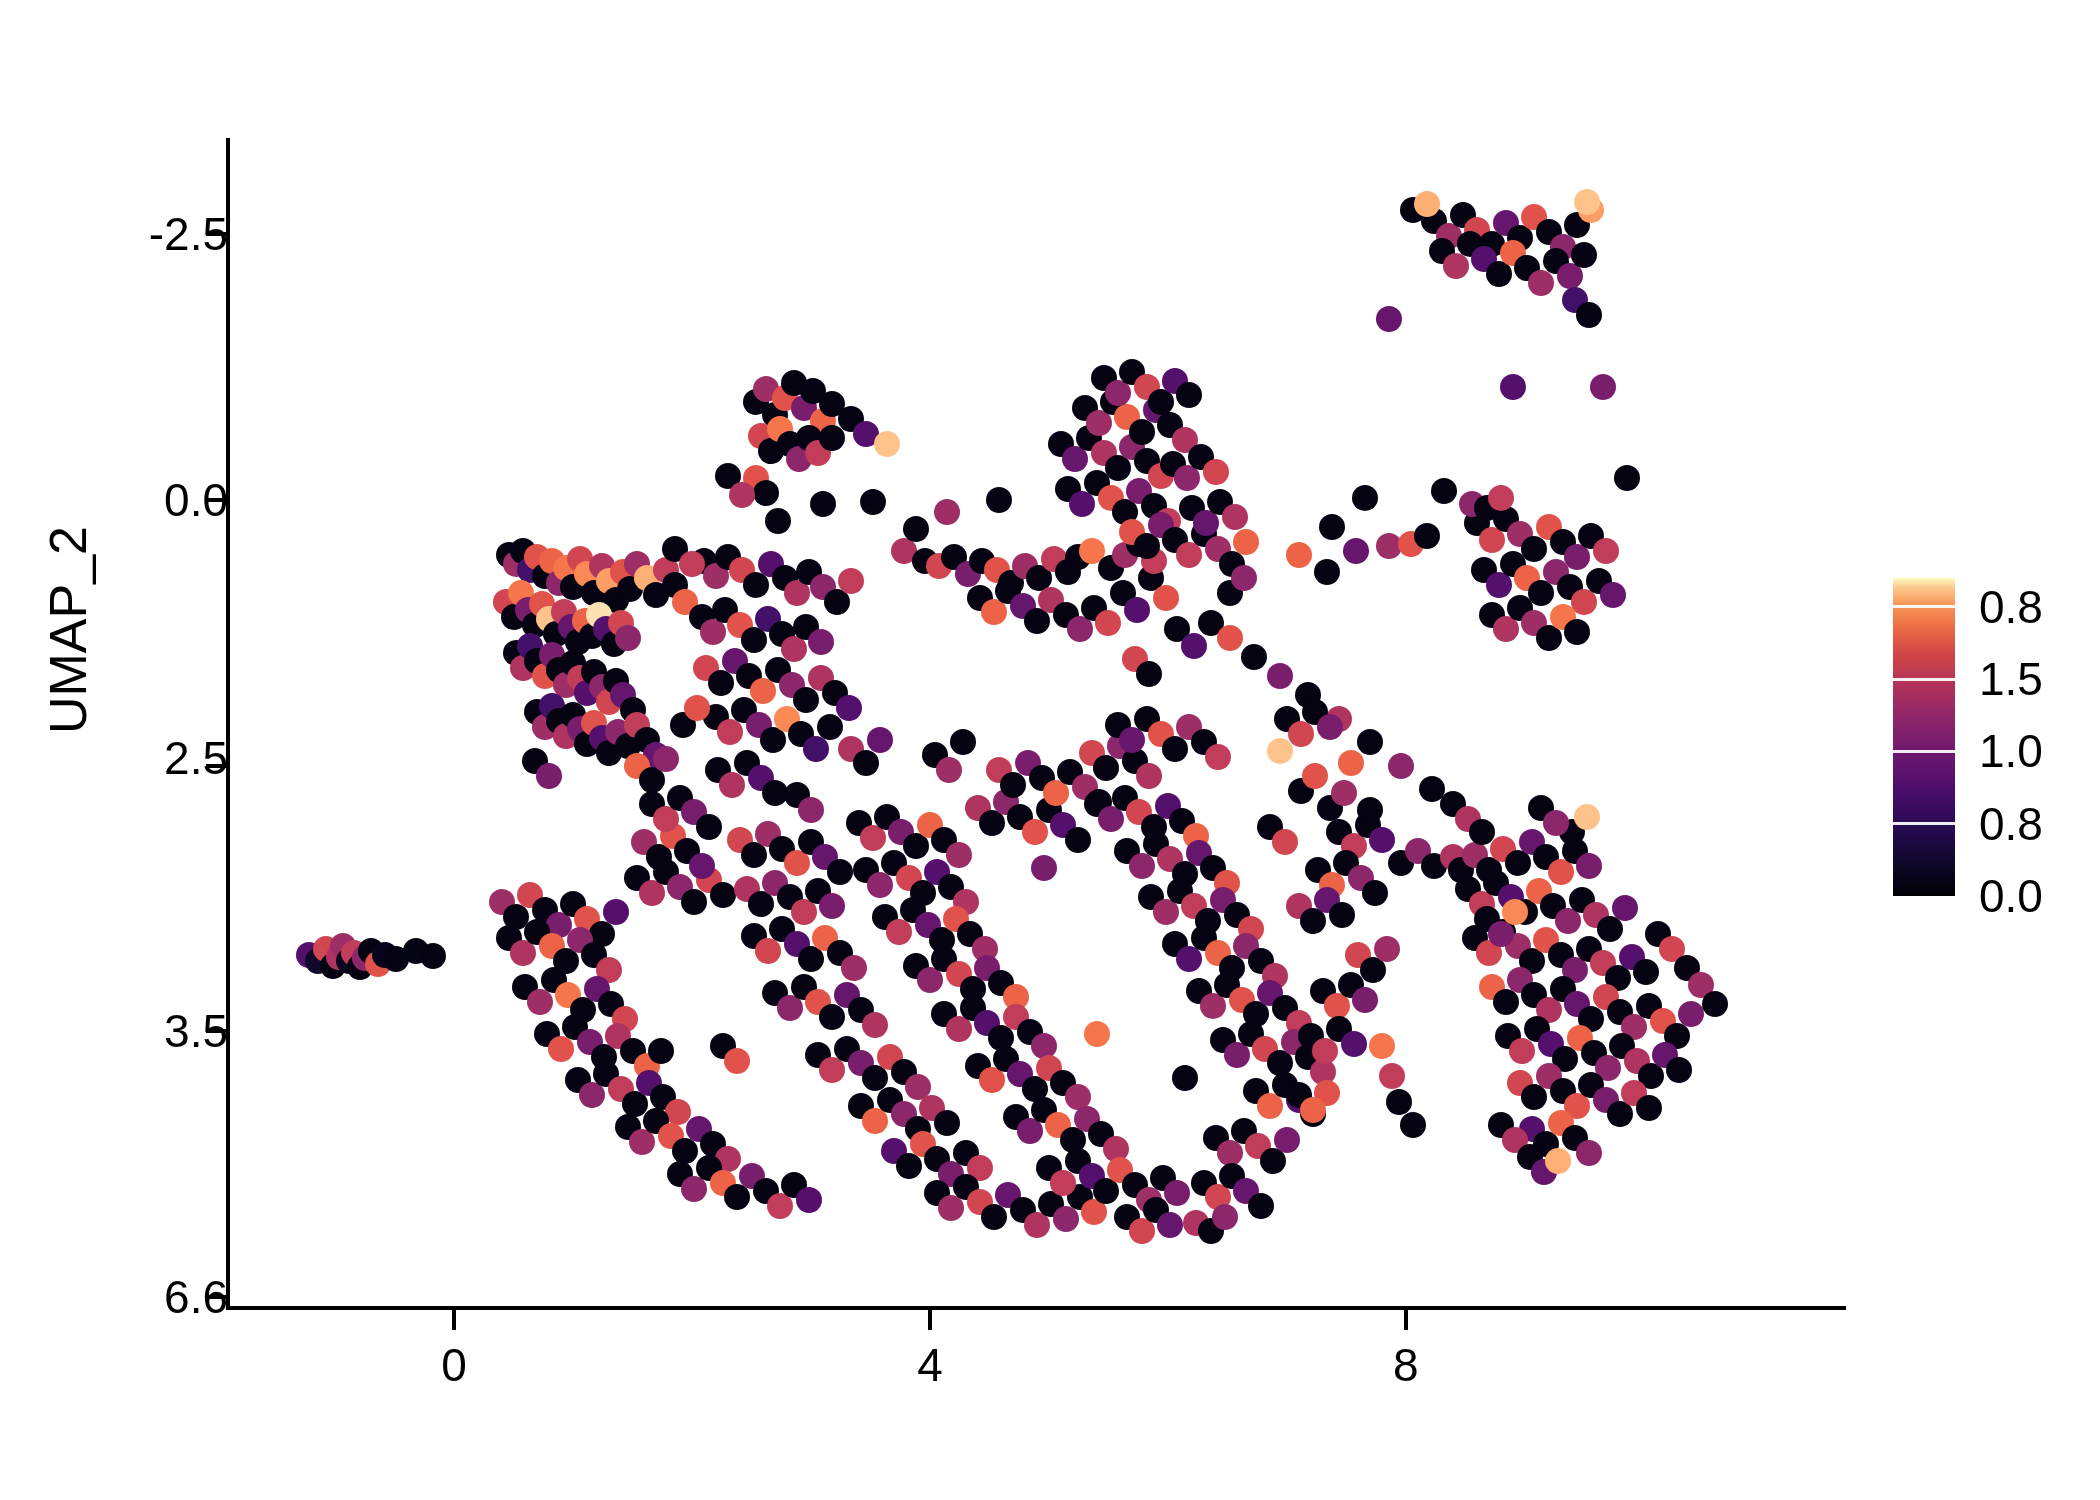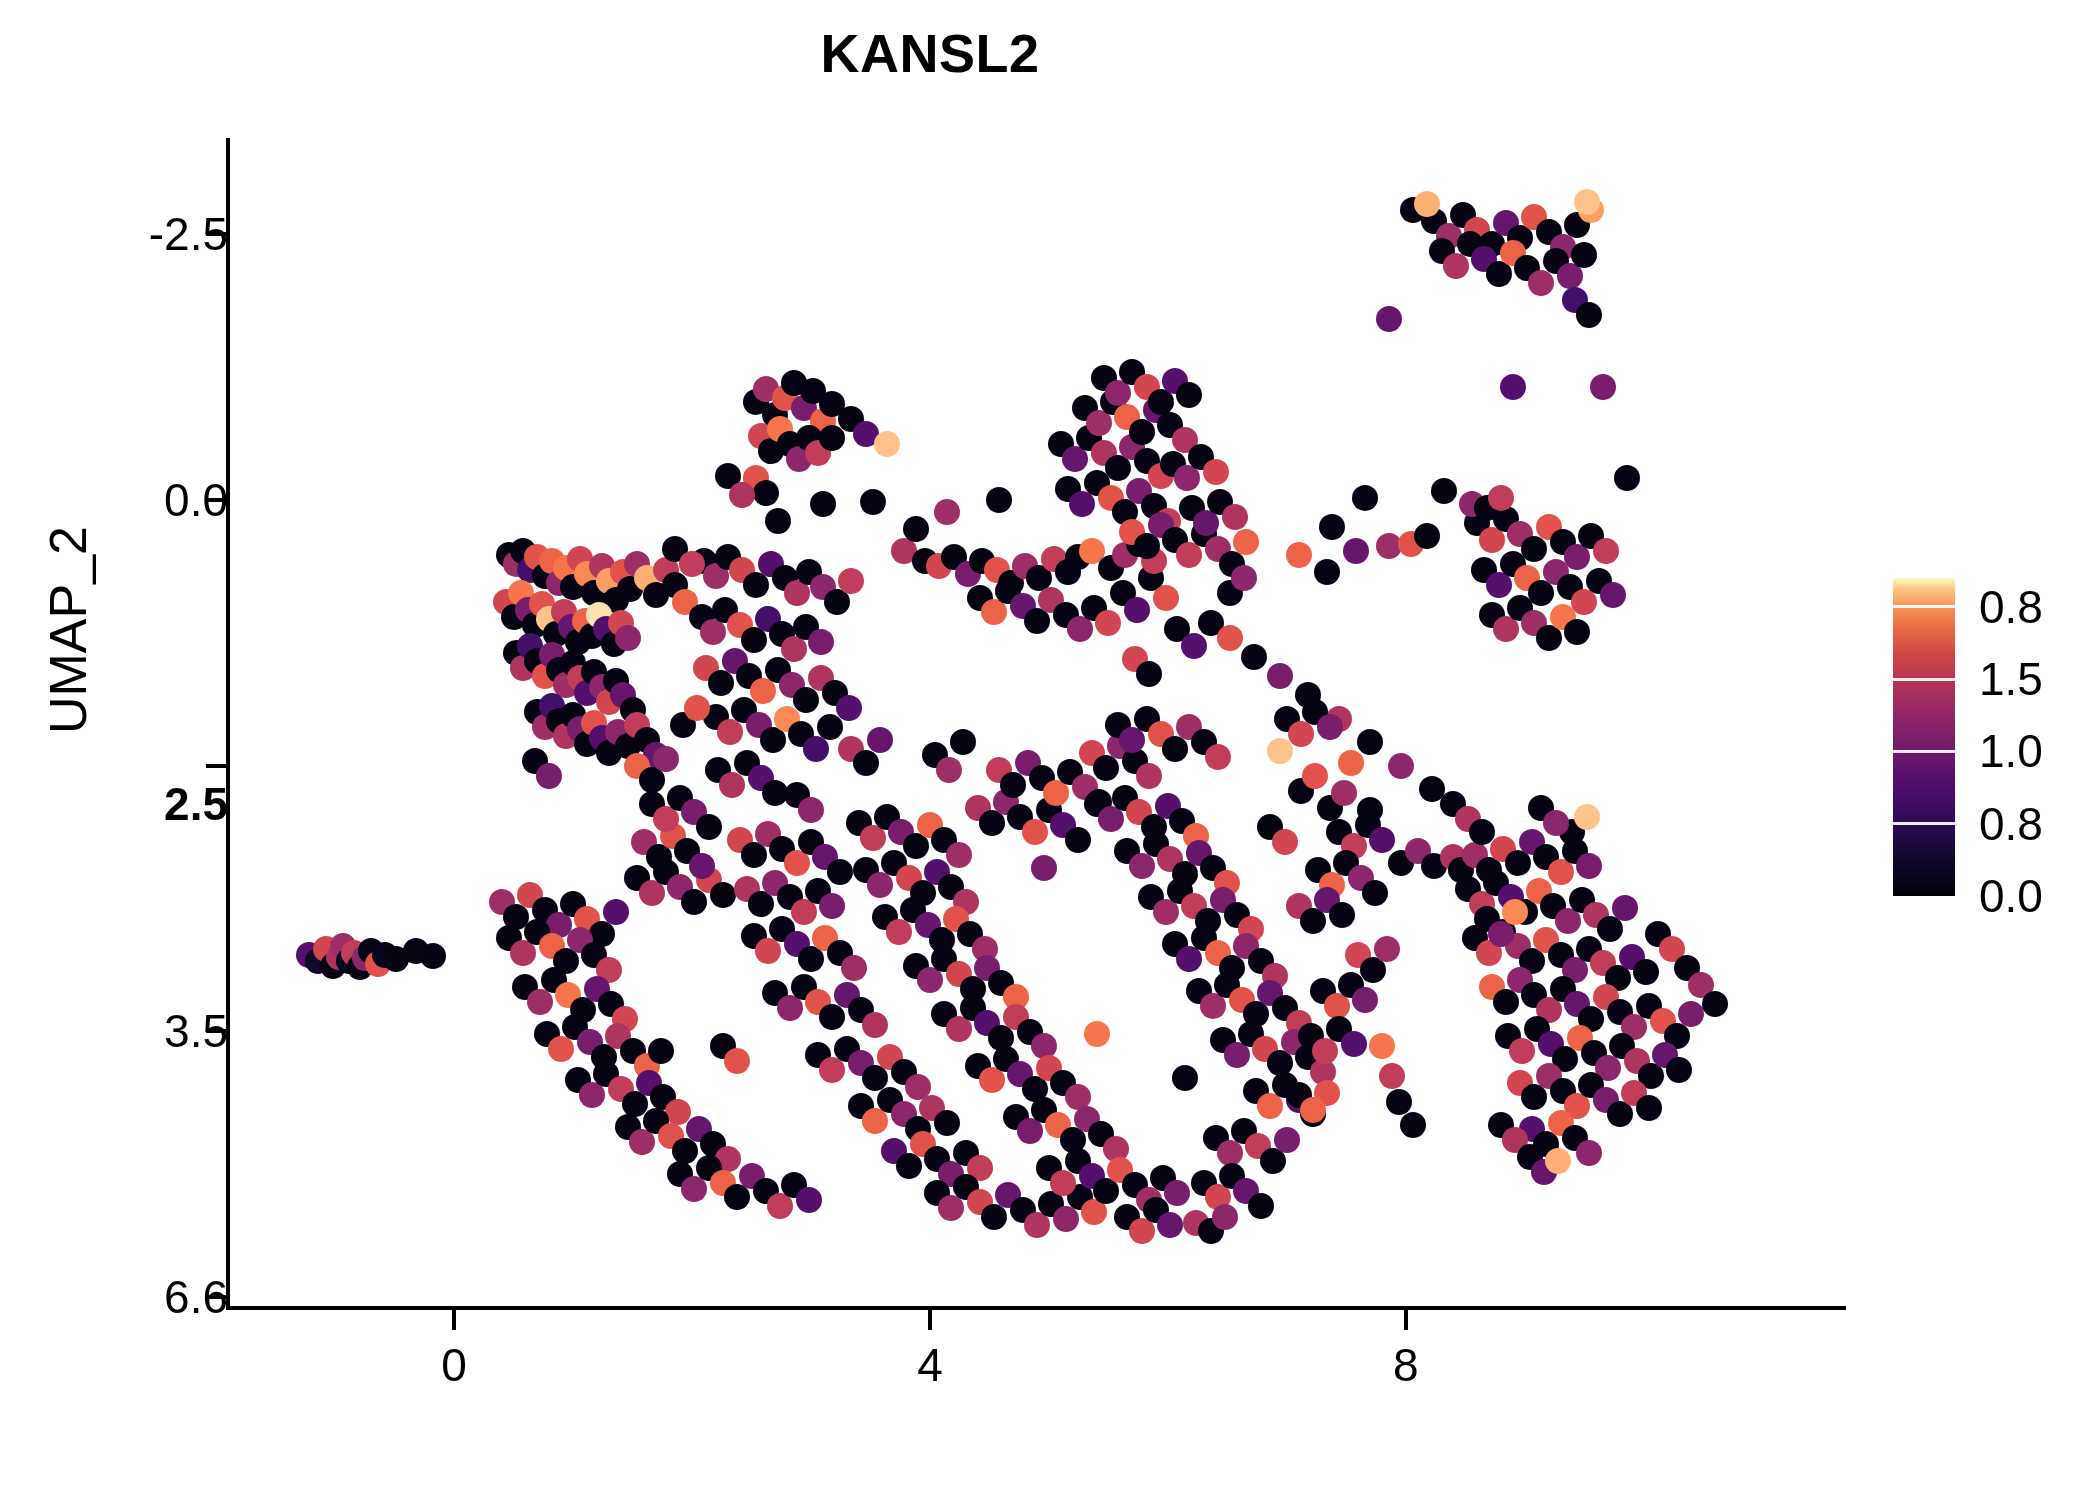--- a/index.html
+++ b/index.html
@@ -170,21 +170,20 @@
     transform: translateY(-50%);
   }
 
   .pt { position: absolute; border-radius: 50%; }
 </style>
 </head>
 <body>
 
 <div id="root">
 
-  <div id="plot-title">KANSL2</div>
 
   <div id="panel">
     <div id="panel-canvas">
         <div class="pt" style="left:67.9px;top:803.9px;width:26px;height:26px;background:rgb(85,15,109);"></div>
         <div class="pt" style="left:77.4px;top:810.3px;width:26px;height:26px;background:rgb(15,10,44);"></div>
         <div class="pt" style="left:84.6px;top:797.5px;width:26px;height:26px;background:rgb(210,70,82);"></div>
         <div class="pt" style="left:91.7px;top:814.5px;width:26px;height:26px;background:rgb(5,3,18);"></div>
         <div class="pt" style="left:97.6px;top:806.0px;width:26px;height:26px;background:rgb(175,53,96);"></div>
         <div class="pt" style="left:102.4px;top:795.4px;width:26px;height:26px;background:rgb(157,46,102);"></div>
         <div class="pt" style="left:108.3px;top:810.3px;width:26px;height:26px;background:rgb(9,6,32);"></div>
@@ -996,21 +995,21 @@
 
   <div id="axis-line-y"></div>
   <div id="axis-line-x"></div>
 
   <div id="y-ticks">
       <div class="ytick-mark" style="top:1295.3636363636363px;"></div>
       <div class="ytick-label" style="top:1297.3636363636363px;">6.6</div>
       <div class="ytick-mark" style="top:1029.4545454545455px;"></div>
       <div class="ytick-label" style="top:1031.4545454545455px;">3.5</div>
       <div class="ytick-mark" style="top:763.5454545454545px;"></div>
-      <div class="ytick-label" style="top:804px;font-weight:bold;">2.5</div>
+      <div class="ytick-label" style="top:758px;">2.5</div>
       <div class="ytick-mark" style="top:497.6363636363636px;"></div>
       <div class="ytick-label" style="top:499.6363636363636px;">0.0</div>
       <div class="ytick-mark" style="top:231.72727272727275px;"></div>
       <div class="ytick-label" style="top:233.72727272727275px;">-2.5</div>
     </div>
   <div id="x-ticks">
       <div class="xtick-mark" style="left:452.04411764705884px;"></div>
       <div class="xtick-label" style="left:454.04411764705884px;">0</div>
       <div class="xtick-mark" style="left:927.9264705882354px;"></div>
       <div class="xtick-label" style="left:929.9264705882354px;">4</div>

